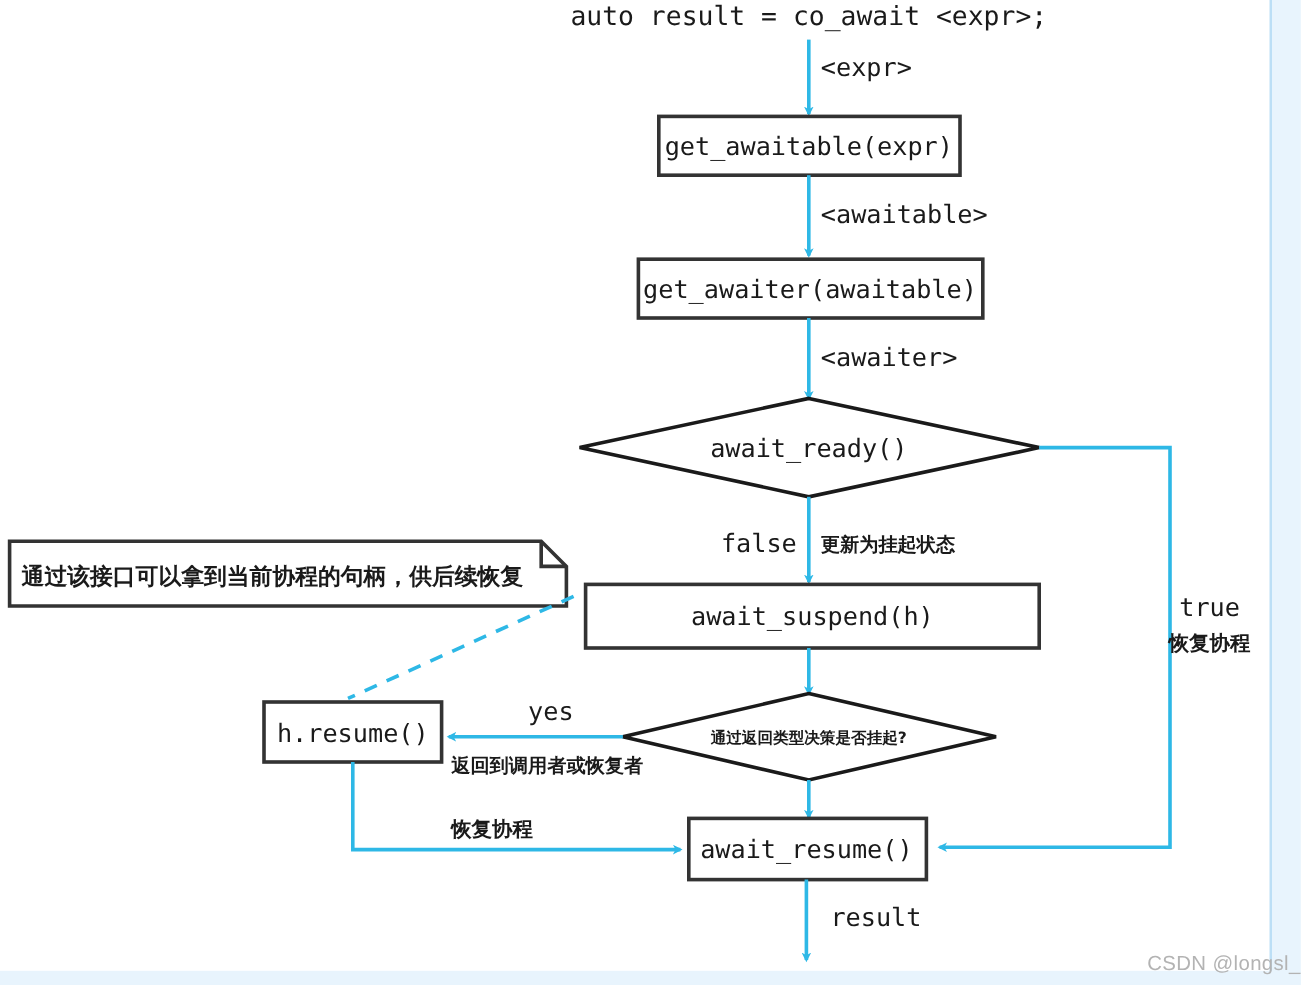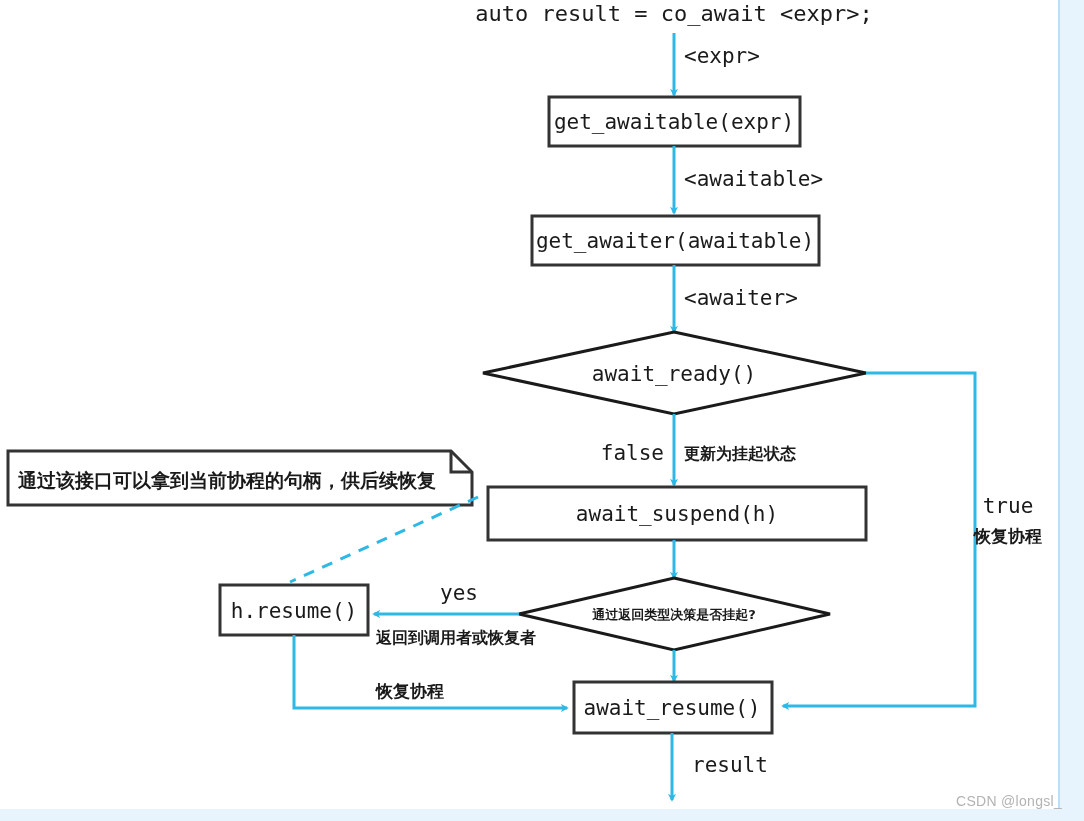--- a/index.html
+++ b/index.html
@@ -36,21 +36,21 @@
     bottom: 0;
     width: 1084px;
     height: 12px;
     background: #e8f4fd;
   }
   .watermark {
     position: absolute;
     left: 956px;
     top: 793px;
     font-family: "Liberation Sans", sans-serif;
-    font-size: 14px;
+    font-size: 17px;
     color: #b3b3b3;
     letter-spacing: 0.3px;
     white-space: nowrap;
   }
   svg text.mono {
     font-family: "DejaVu Sans Mono", "Liberation Mono", monospace;
     fill: #1a1a1a;
   }
   svg text.cjk {
     font-family: "DejaVu Sans", "Liberation Sans", sans-serif;

